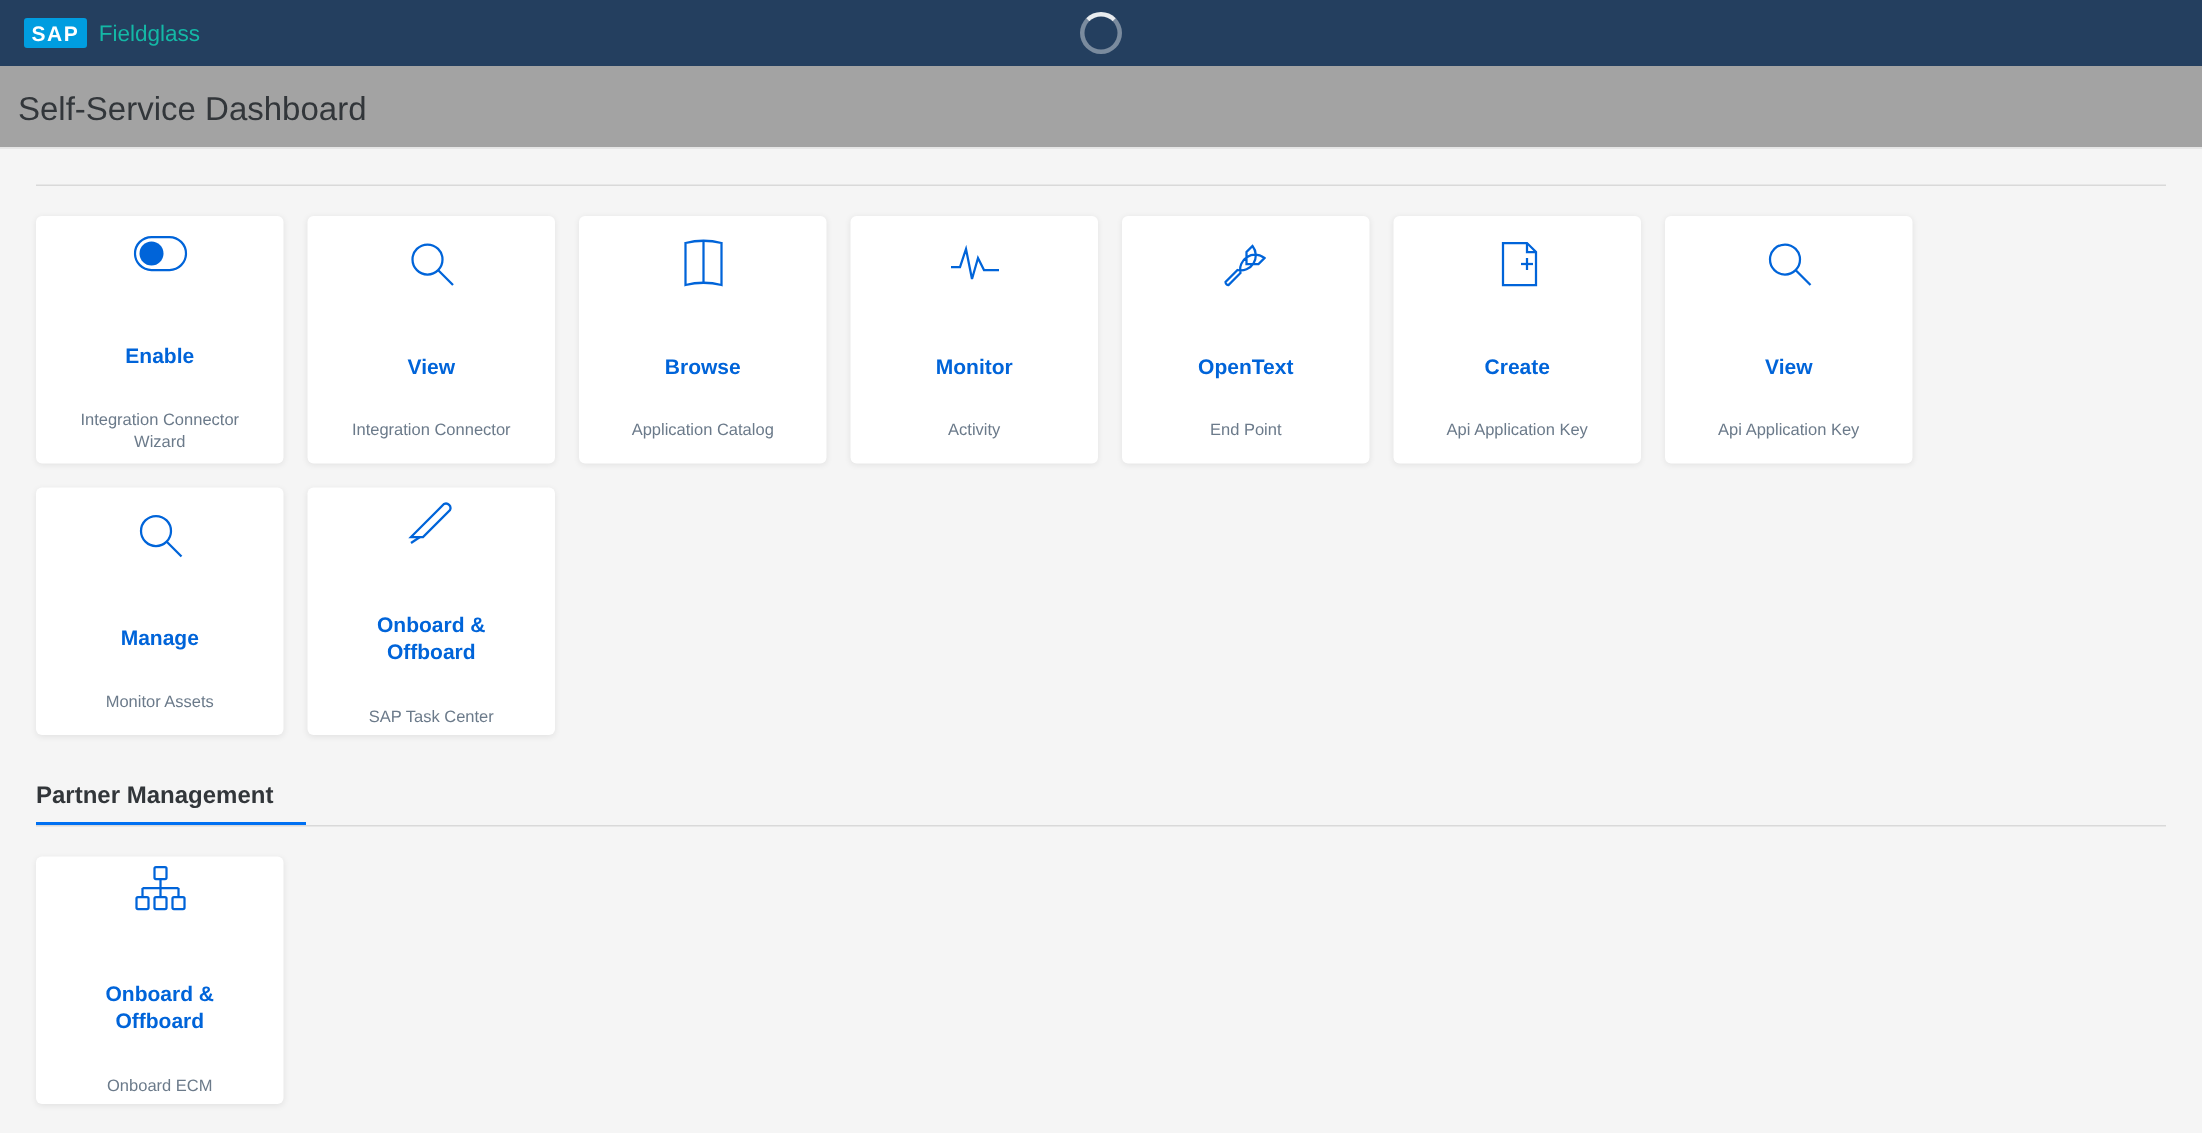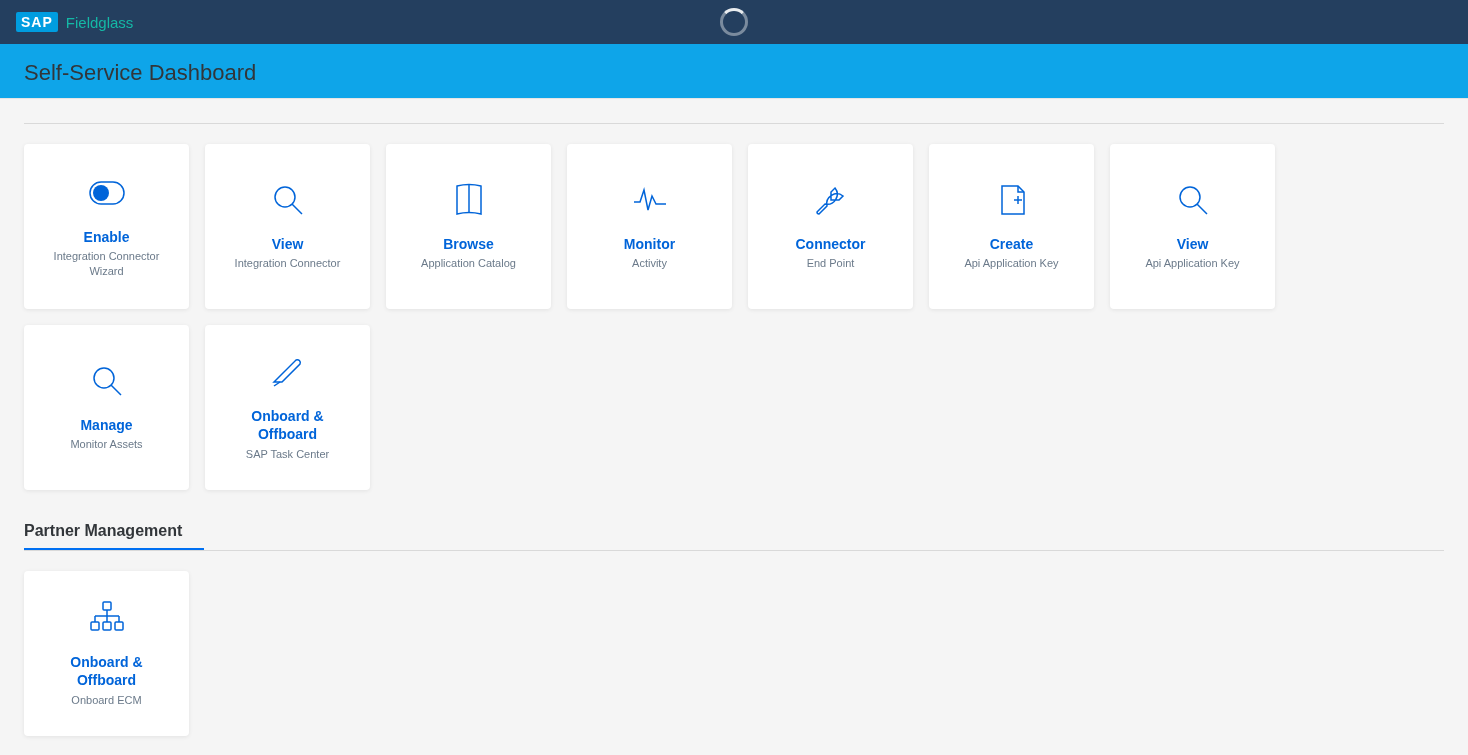--- a/index.html
+++ b/index.html
@@ -41,22 +41,22 @@
     .loading-circle {
       width: 28px;
       height: 28px;
       border: 3px solid rgba(255,255,255,0.4);
       border-radius: 50%;
       border-top-color: rgba(255,255,255,0.9);
     }
 
     
     .page-title-bar {
-      background: #0ea5e9;
-      padding: 16px 24px 12px 24px;
+      background: #a3a3a3;
+      padding: 16px 24px 12px 12px;
       border-bottom: 1px solid #e5e5e5;
     }
     .page-title {
       font-size: 22px;
       font-weight: 300;
       color: #32363a;
     }
 
     
     .main-content {
@@ -102,20 +102,21 @@
       height: 165px;
       display: flex;
       flex-direction: column;
       align-items: center;
       justify-content: center;
       cursor: pointer;
       box-shadow: 0 1px 4px rgba(0,0,0,0.08);
       transition: box-shadow 0.15s;
       padding: 16px;
       text-align: center;
+      gap: 24px;
     }
     .tile-icon {
       color: #0064d9;
       margin-bottom: 12px;
       font-size: 32px;
       line-height: 1;
     }
     .tile-icon svg {
       width: 36px;
       height: 36px;
@@ -186,21 +187,21 @@
             <div class="tile-icon"><svg viewBox="0 0 36 36" width="36" height="36" fill="none" stroke="#0064d9" stroke-width="2.2">
       <polyline points="2,20 8,20 12,8 16,28 20,14 24,22 28,22 34,22"></polyline>
     </svg></div>
             <div class="tile-title">Monitor</div>
             <div class="tile-subtitle">Activity</div>
           </div>
           <div class="tile">
             <div class="tile-icon"><svg viewBox="0 0 36 36" width="36" height="36" fill="none" stroke="#0064d9" stroke-width="2">
       <path d="M22 6 A10 10 0 0 1 12 22 L4 30 A2 2 0 0 0 6 32 L14 24 A10 10 0 0 1 30 14 L26 18 L18 18 L18 10 Z"></path>
     </svg></div>
-            <div class="tile-title">Connector</div>
+            <div class="tile-title">OpenText</div>
             <div class="tile-subtitle">End Point</div>
           </div>
           <div class="tile">
             <div class="tile-icon"><svg viewBox="0 0 36 36" width="36" height="36" fill="none" stroke="#0064d9" stroke-width="2">
       <path d="M8 4 L24 4 L30 10 L30 32 L8 32 Z"></path>
       <path d="M24 4 L24 10 L30 10"></path>
       <line x1="20" y1="18" x2="28" y2="18"></line>
       <line x1="24" y1="14" x2="24" y2="22"></line>
     </svg></div>
             <div class="tile-title">Create</div>

